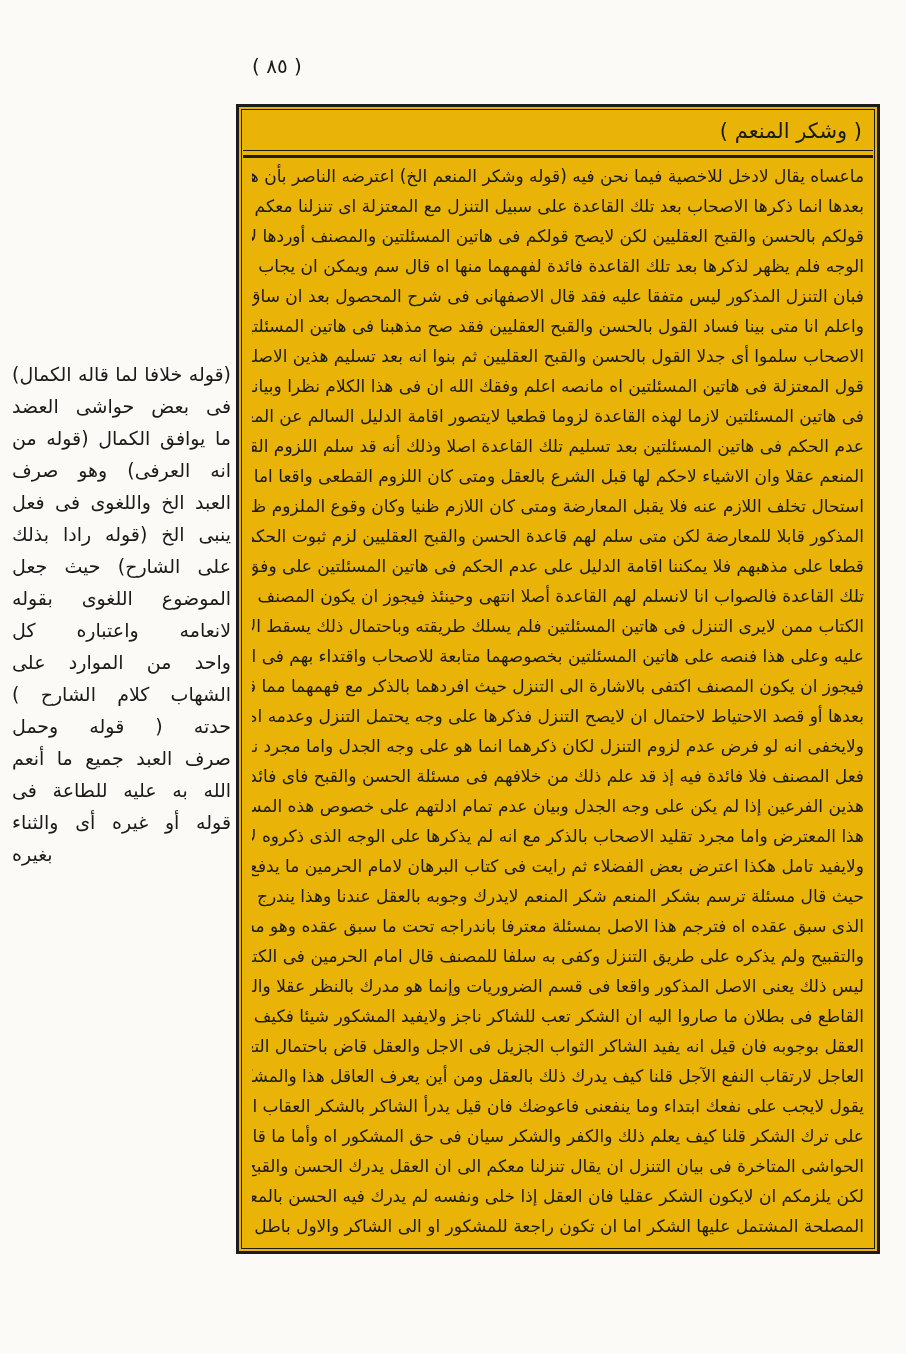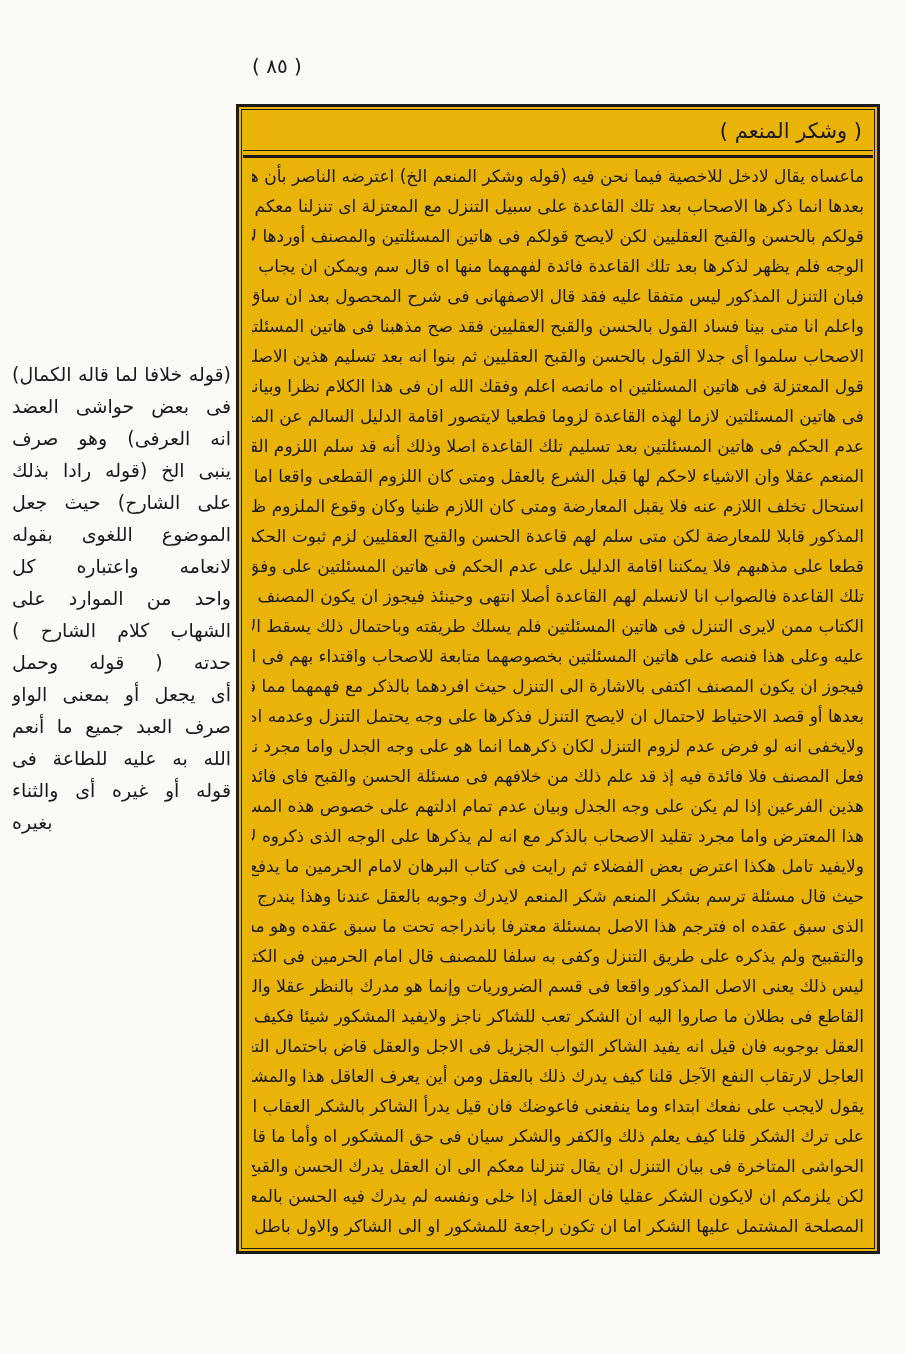--- a/index.html
+++ b/index.html
@@ -74,29 +74,30 @@
 </head>
 <body>
 
 <div class="page">
 
   <div class="page-number">( ٨٥ )</div>
 
   <div class="margin-note">
     <div class="mline">(قوله خلافا لما قاله الكمال)</div>
     <div class="mline">فى بعض حواشى العضد</div>
+    <div class="mline">ما يوافق الكمال (قوله من</div>
     <div class="mline">انه العرفى) وهو صرف</div>
+    <div class="mline">العبد الخ واللغوى فى فعل</div>
     <div class="mline">ينبى الخ (قوله رادا بذلك</div>
     <div class="mline">على الشارح) حيث جعل</div>
     <div class="mline">الموضوع اللغوى بقوله</div>
     <div class="mline">لانعامه واعتباره كل</div>
     <div class="mline">واحد من الموارد على</div>
     <div class="mline">الشهاب كلام الشارح )</div>
     <div class="mline">حدته ( قوله وحمل</div>
-    <div class="mline">أى يجعل أو بمعنى الواو</div>
     <div class="mline">صرف العبد جميع ما أنعم</div>
     <div class="mline">الله به عليه للطاعة فى</div>
     <div class="mline">قوله أو غيره أى والثناء</div>
     <div class="mline last">بغيره</div>
   </div>
 
   <div class="frame-outer">
     <div class="frame-inner">
 
       <div class="header-row">

